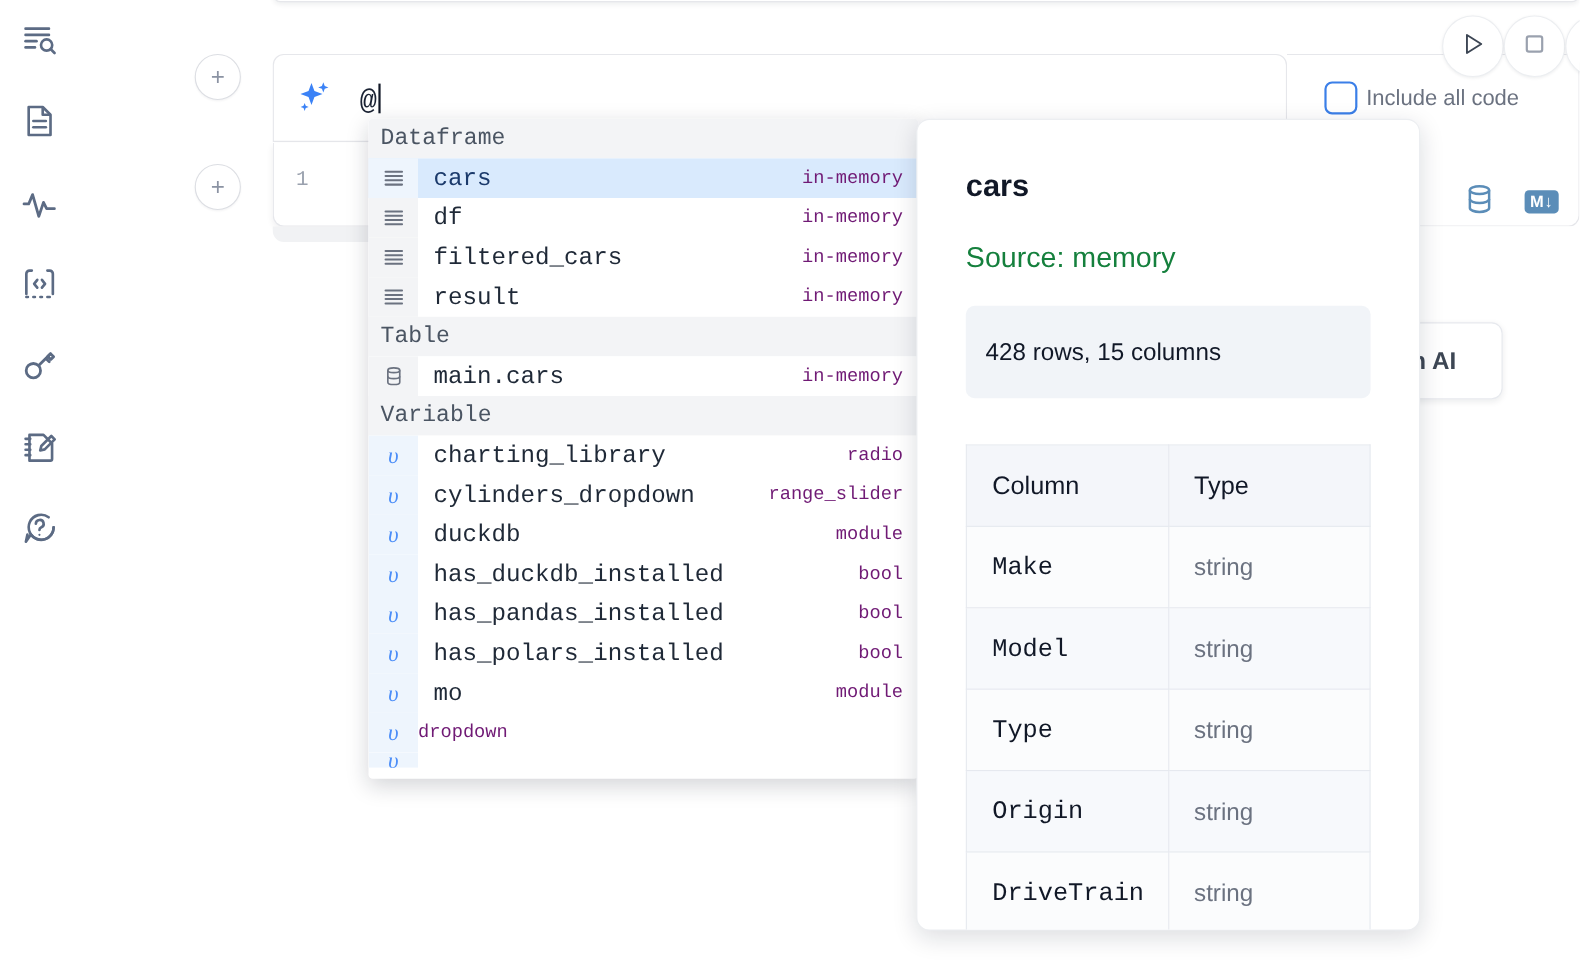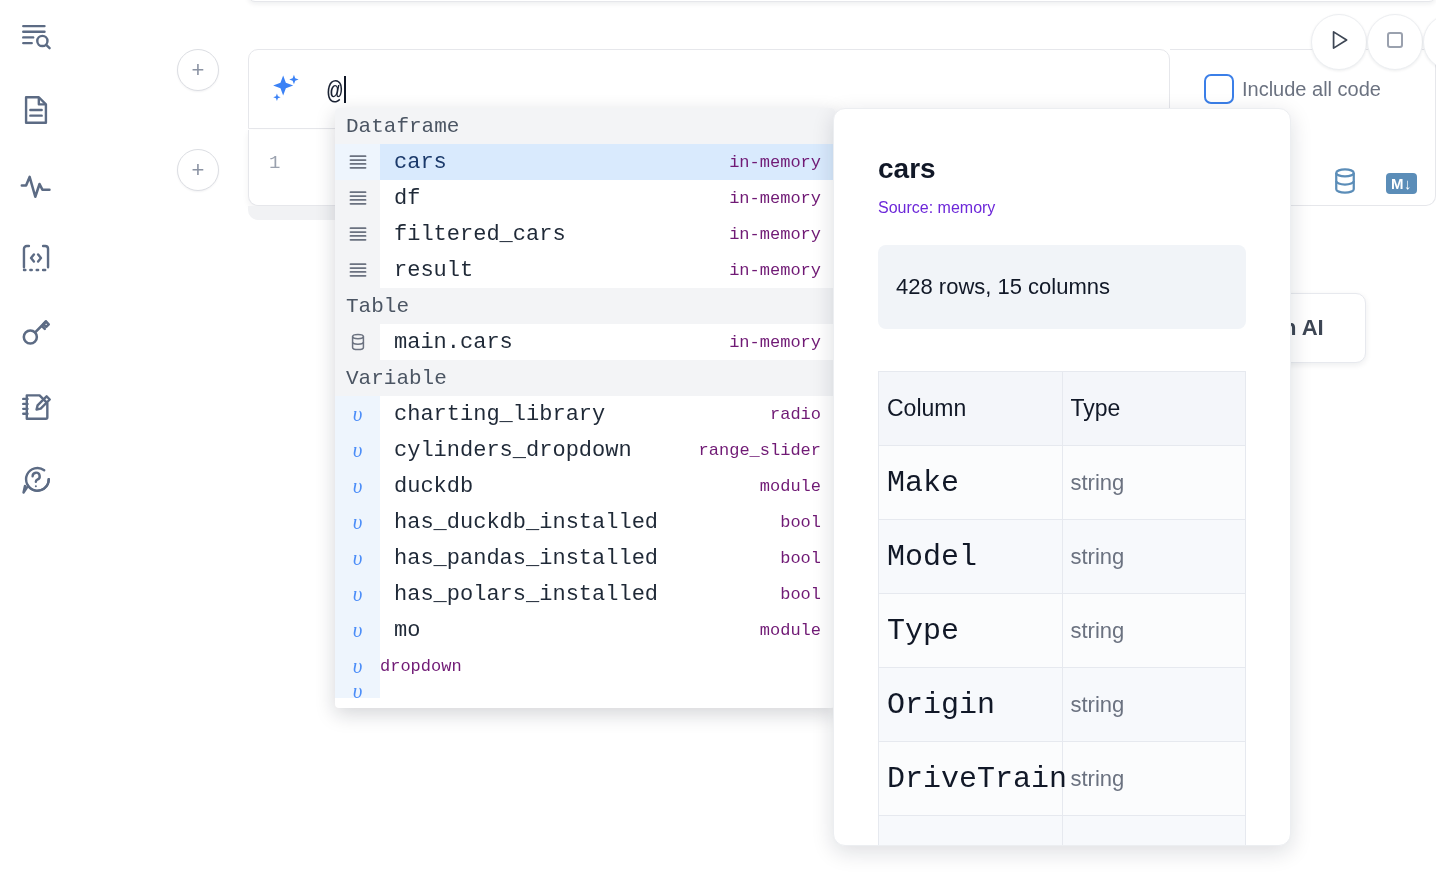--- a/index.html
+++ b/index.html
@@ -161,38 +161,38 @@
   .ac-row.clipped { height: 14px; overflow: hidden; }
 
   
   .preview {
     position: absolute; left: 833px; top: 108px; width: 458px; height: 738px;
     background: #ffffff; border: 1px solid #eceef1; border-radius: 12px;
     box-shadow: 0 6px 22px rgba(17,24,39,.14);
     overflow: hidden; padding: 44px 44px 0 44px;
   }
   .pv-title { font-size: 28px; font-weight: bold; color: #111827; }
-  .pv-source { font-size: 16px; color: #6d28d9; margin-top: 14px; }
+  .pv-source { font-size: 26px; color: #15803d; margin-top: 34px; }
   .pv-shape {
     margin-top: 28px; background: #f1f4f8; border-radius: 8px;
     padding: 29px 18px; font-size: 22px; color: #111827;
   }
   .pv-table {
     margin-top: 42px; width: 368px; border-collapse: collapse;
     table-layout: fixed;
   }
   .pv-table th, .pv-table td {
     border: 1px solid #e6e9ef; text-align: left; height: 74px;
-    padding: 0 8px; vertical-align: middle;
+    padding: 0 23px; vertical-align: middle;
   }
   .pv-table th {
     background: #f4f6fa; font-size: 23px; font-weight: normal; color: #111827;
   }
   .pv-table td.col-name {
-    font-family: "Liberation Mono", monospace; font-size: 30px; color: #111827;
+    font-family: "Liberation Mono", monospace; font-size: 23px; color: #111827;
     background: #fbfcfd;
   }
   .pv-table td.col-type {
     font-size: 22px; color: #6b7280; background: #fbfcfd;
   }
   .pv-table tr:nth-child(even) td { background: #f7f9fc; }
 </style>
 </head>
 <body>
 

